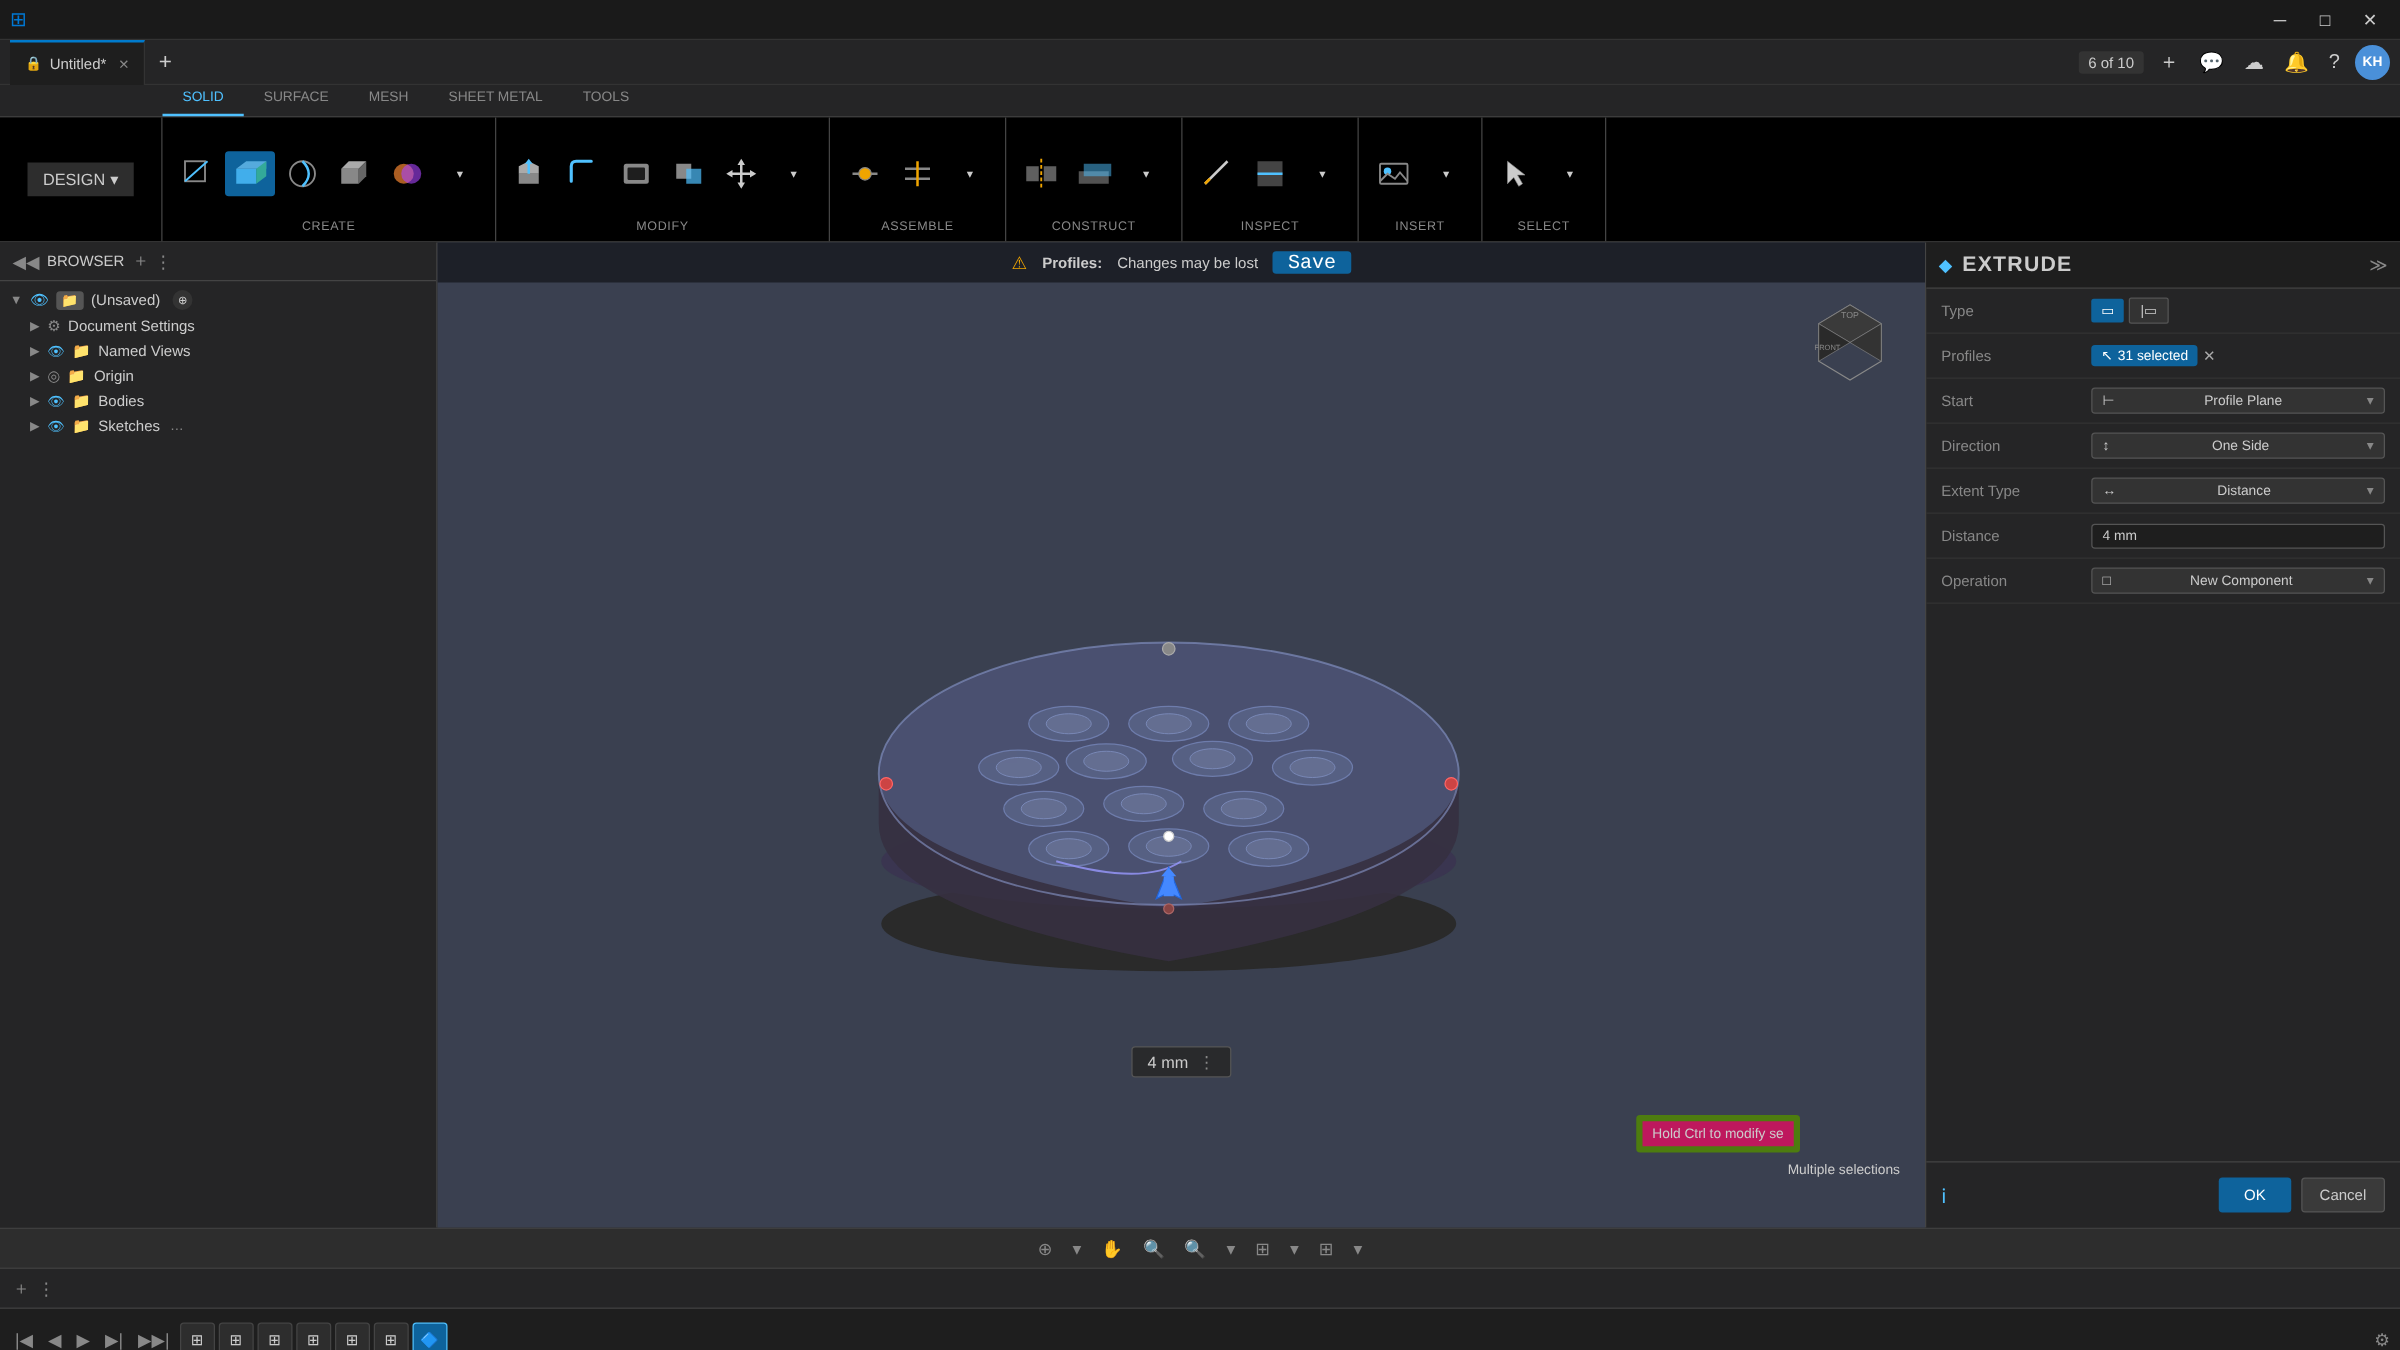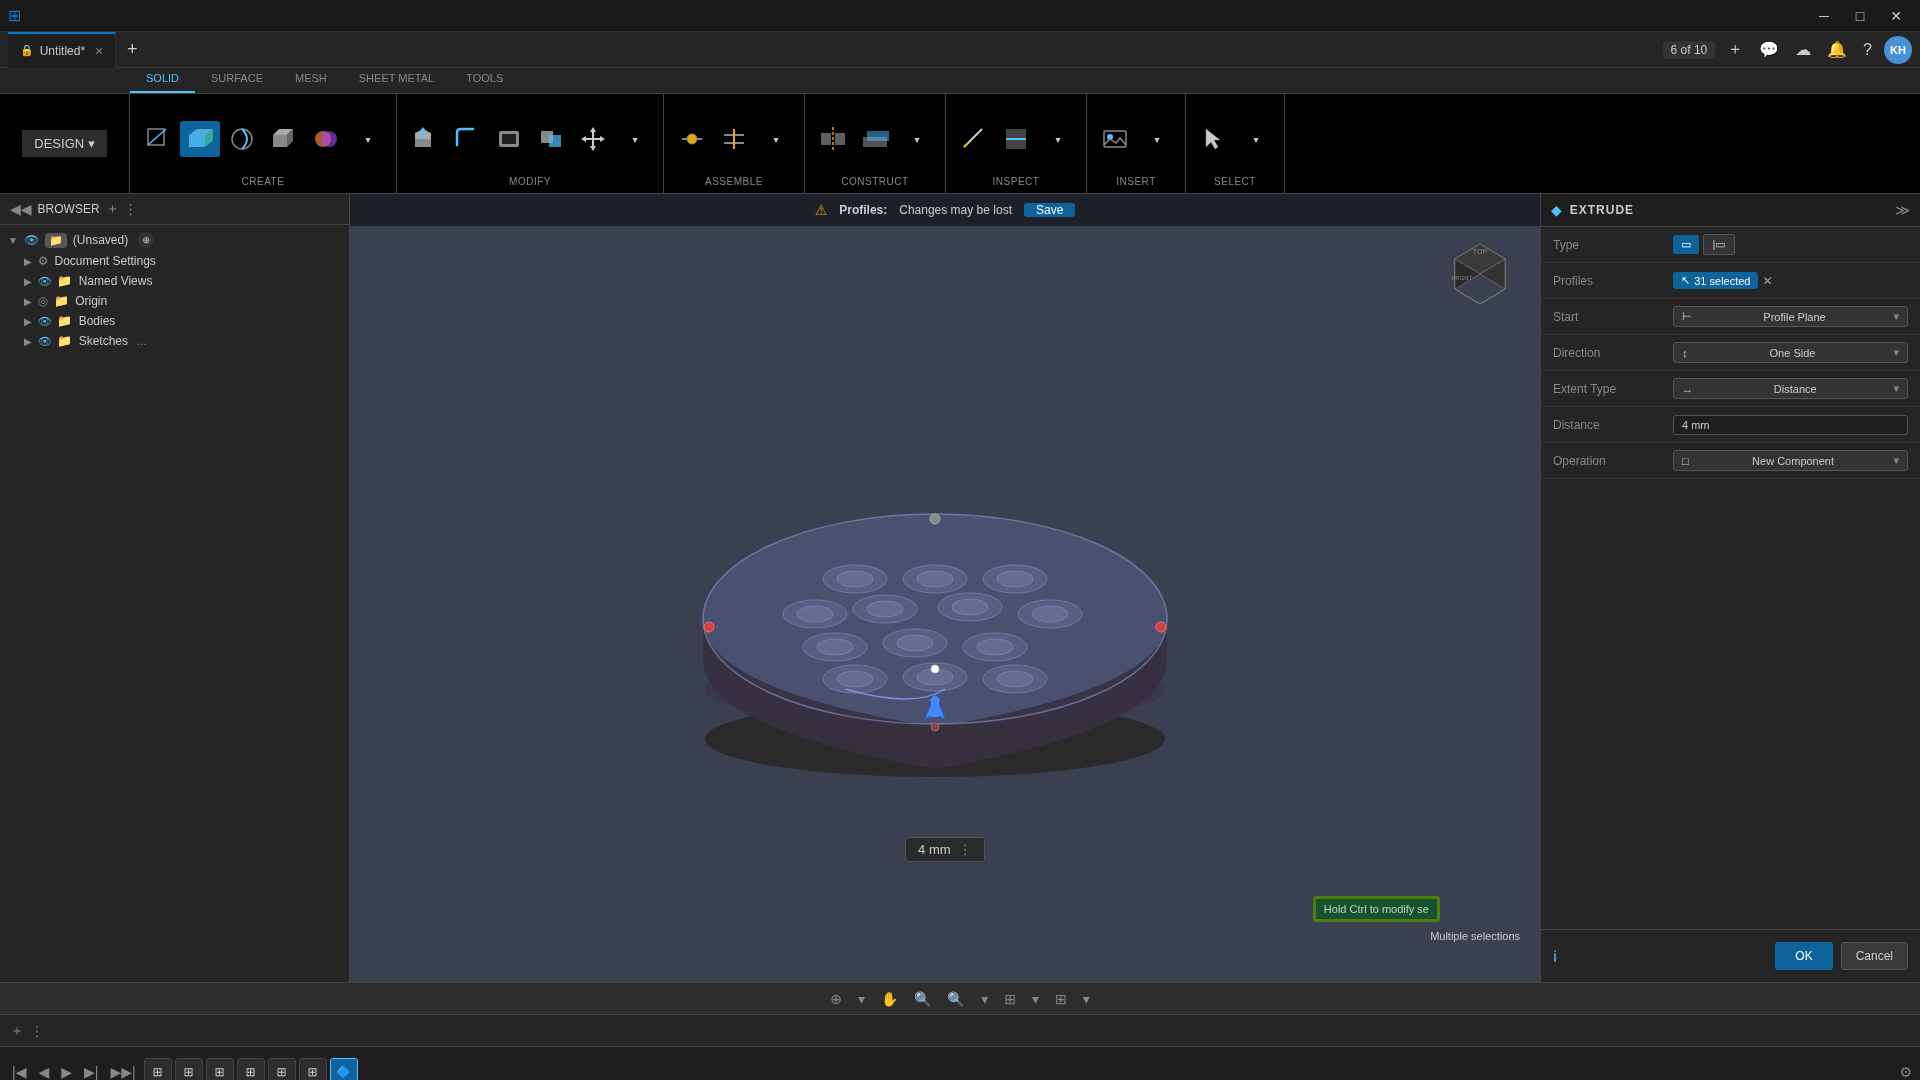--- a/index.html
+++ b/index.html
@@ -54,41 +54,41 @@
     .browser-item { display: flex; align-items: center; gap: 6px; padding: 3px 8px; cursor: pointer; }
     .browser-indent1 { padding-left: 24px; }
     .collapse-arrow { color: #888; font-size: 10px; cursor: pointer; }
 
     
     #viewport { flex: 1; background: #3a4050; position: relative; overflow: hidden; }
     .unsaved-bar { position: absolute; top: 0; left: 0; right: 0; height: 32px; background: rgba(0,0,0,0.5); display: flex; align-items: center; justify-content: center; gap: 12px; z-index: 10; }
     .unsaved-icon { color: #f0a500; font-size: 14px; }
     .unsaved-text { color: #ccc; font-size: 12px; }
     .unsaved-label { color: #ccc; font-size: 12px; font-weight: bold; }
-    .save-btn { background: #0e639c; border: none; color: white; padding: 0 12px; border-radius: 3px; cursor: pointer; font-size: 12px; }
+    .save-btn { background: #0e639c; border: none; color: white; padding: 0 12px; border-radius: 3px; cursor: pointer; font-size: 16px; font-family: Liberation Mono, monospace; }
 
     
     .viewport-3d { position: absolute; top: 32px; left: 0; right: 0; bottom: 0; display: flex; align-items: center; justify-content: center; }
 
     
     .view-cube { position: absolute; top: 40px; right: 20px; width: 80px; height: 80px; }
 
     
     .dim-label { position: absolute; bottom: 120px; left: 50%; transform: translateX(-50%); background: rgba(40,40,40,0.9); border: 1px solid #555; padding: 4px 12px; border-radius: 3px; display: flex; align-items: center; gap: 8px; }
     .dim-menu-btn { background: none; border: none; color: #888; cursor: pointer; }
 
     
     #bottom-toolbar { height: 32px; background: #2d2d2d; border-top: 1px solid #444; display: flex; align-items: center; justify-content: center; gap: 4px; }
     .bottom-icon-btn { background: none; border: none; color: #888; cursor: pointer; font-size: 14px; padding: 4px 6px; border-radius: 3px; display: flex; align-items: center; }
 
     
     #extrude-panel { width: 380px; background: #252526; border-left: 1px solid #444; display: flex; flex-direction: column; }
     #extrude-header { padding: 8px 10px; display: flex; align-items: center; gap: 8px; border-bottom: 1px solid #444; background: #1e1e1e; }
     .extrude-icon { color: #4fc1ff; font-size: 14px; }
-    .extrude-title { font-size: 12px; color: #ccc; font-weight: bold; letter-spacing: 1px; flex: 1; }
+    .extrude-title { font-size: 17px; color: #ccc; font-weight: bold; letter-spacing: 1px; flex: 1; }
     .panel-expand-btn { background: none; border: none; color: #888; cursor: pointer; font-size: 14px; }
 
     .extrude-row { display: flex; align-items: center; padding: 6px 12px; border-bottom: 1px solid #333; min-height: 36px; }
     .extrude-label { width: 120px; color: #888; font-size: 12px; }
     .extrude-value { flex: 1; display: flex; align-items: center; gap: 4px; }
     .type-btn { background: #0e639c; border: none; padding: 3px 8px; color: white; cursor: pointer; border-radius: 2px; font-size: 11px; }
     .type-btn2 { background: #333; border: 1px solid #555; padding: 3px 8px; color: #ccc; cursor: pointer; border-radius: 2px; font-size: 11px; }
     .profiles-badge { background: #0e639c; color: white; padding: 2px 8px; border-radius: 3px; font-size: 11px; display: flex; align-items: center; gap: 4px; cursor: pointer; }
     .profiles-x { background: none; border: none; color: #aaa; cursor: pointer; font-size: 12px; }
     .select-field { background: #333; border: 1px solid #555; border-radius: 3px; padding: 3px 8px; color: #ccc; font-size: 11px; display: flex; align-items: center; justify-content: space-between; flex: 1; cursor: pointer; }
@@ -108,21 +108,21 @@
 
     
     #timeline { height: 50px; background: #1e1e1e; border-top: 1px solid #444; display: flex; align-items: center; padding: 0 8px; gap: 4px; }
     .timeline-nav-btn { background: none; border: none; color: #888; cursor: pointer; font-size: 14px; padding: 4px; }
     .timeline-items { display: flex; align-items: center; gap: 3px; flex: 1; }
     .timeline-item { width: 28px; height: 28px; border-radius: 3px; background: #2d2d2d; border: 1px solid #444; display: flex; align-items: center; justify-content: center; cursor: pointer; font-size: 12px; }
     .timeline-item.active { background: #0e639c; border-color: #4fc1ff; }
     .timeline-settings { background: none; border: none; color: #888; cursor: pointer; font-size: 14px; }
 
     
-    .tooltip { position: absolute; bottom: 60px; right: 100px; background: #14532d; border: 3px solid #4d7c0f; padding: 4px 8px; border-radius: 3px; font-size: 11px; color: #ccc; white-space: nowrap; }
+    .tooltip { position: absolute; bottom: 60px; right: 100px; background: #be185d; border: 5px solid #4d7c0f; padding: 4px 8px; border-radius: 3px; font-size: 11px; color: #ccc; white-space: nowrap; }
 
     
     .multi-select-hint { position: absolute; bottom: 40px; right: 20px; color: #ccc; font-size: 11px; }
 
     
     .disc-svg { width: 620px; height: 450px; }
   </style>
 </head>
 <body>
 

